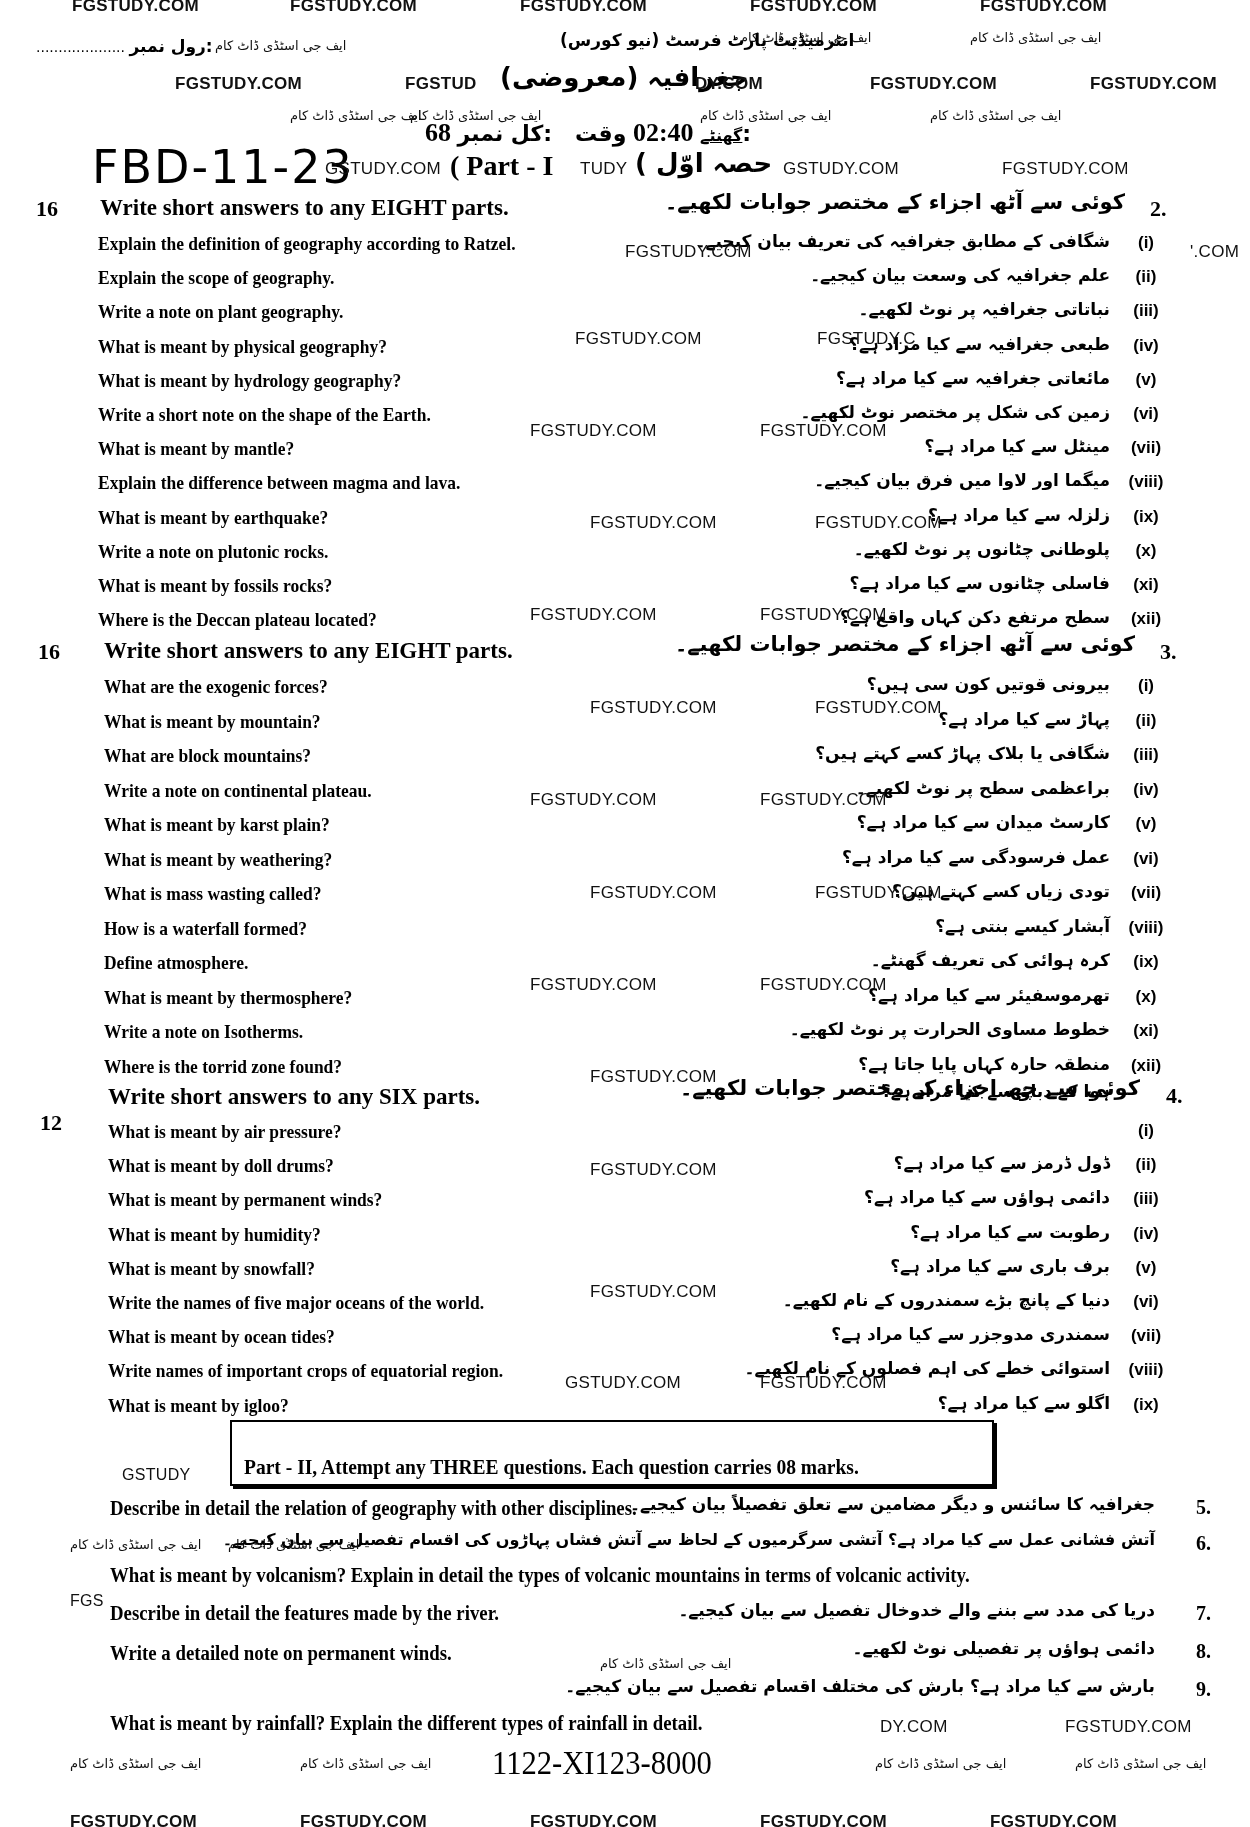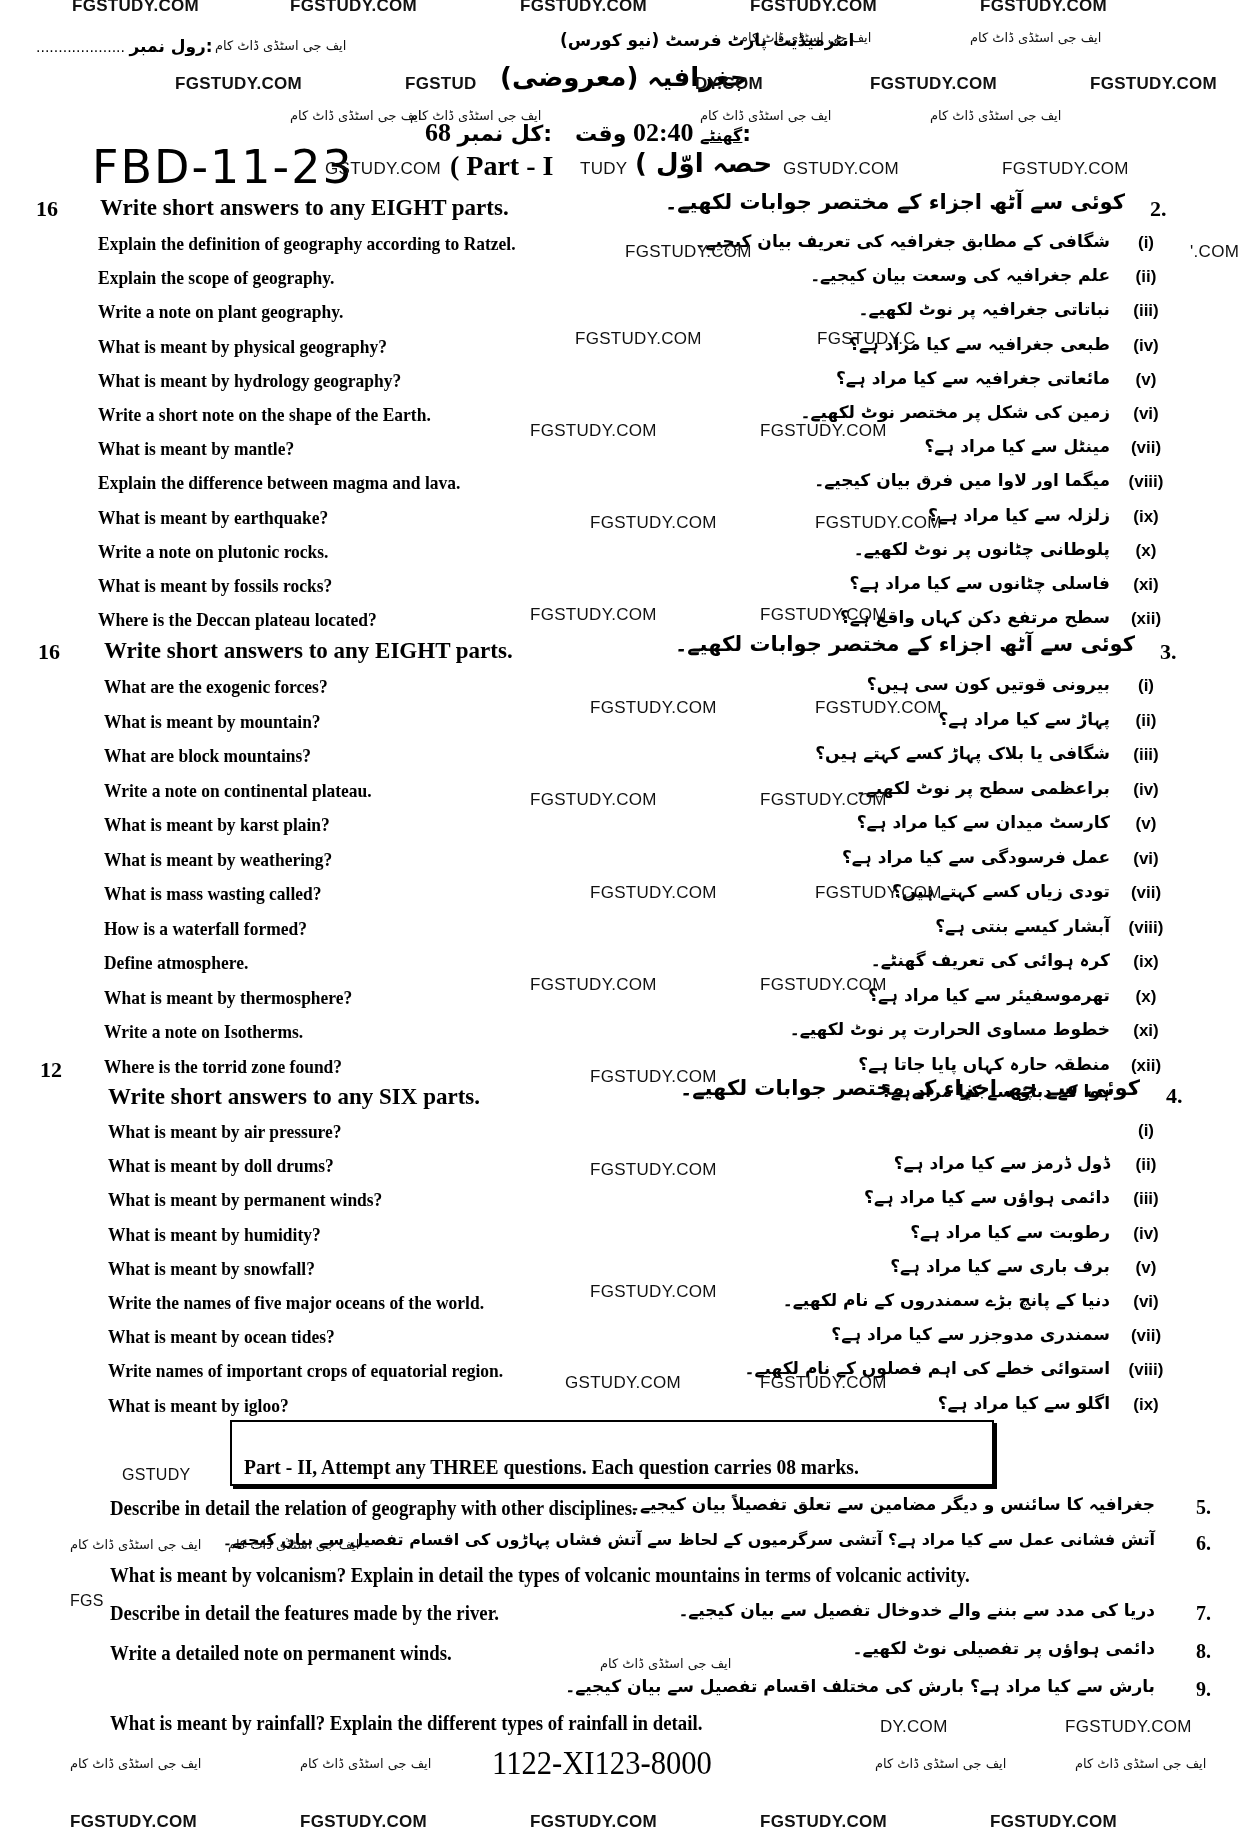--- a/index.html
+++ b/index.html
@@ -201,21 +201,21 @@
       </div>
       <div>
         <div class="abs qtext" style="left: 104px; top: 1056px;">Where is the torrid zone found?</div>
         <div class="abs urdu" style="right: 140px; top: 1054px;">منطقہ حارہ کہاں پایا جاتا ہے؟</div>
         <div class="abs roman" style="left: 1118px; top: 1056px;">(xii)</div>
       </div>
     </div>
 </div>
 
 <div>
-  <div class="abs num" style="left:40px;top:1057px">12</div>
+  <div class="abs num" style="left:40px;top:1110px">12</div>
   <div class="abs qhead" style="left:108px;top:1084px">Write short answers to any SIX parts.</div>
   <div class="abs uhead" style="right:110px;top:1076px">کوئی سے چھ اجزاء کے مختصر جوابات لکھیے۔</div>
   <div class="abs num" style="left:1166px;top:1083px">4.</div>
 
   <div id="q4-rows">
       <div>
         <div class="abs qtext" style="left: 108px; top: 1121px;">What is meant by air pressure?</div>
         <div class="abs urdu" style="right: 140px; top: 1081px;">ہوا کے دباؤ سے کیا مراد ہے؟</div>
         <div class="abs roman" style="left: 1118px; top: 1121px;">(i)</div>
       </div>

